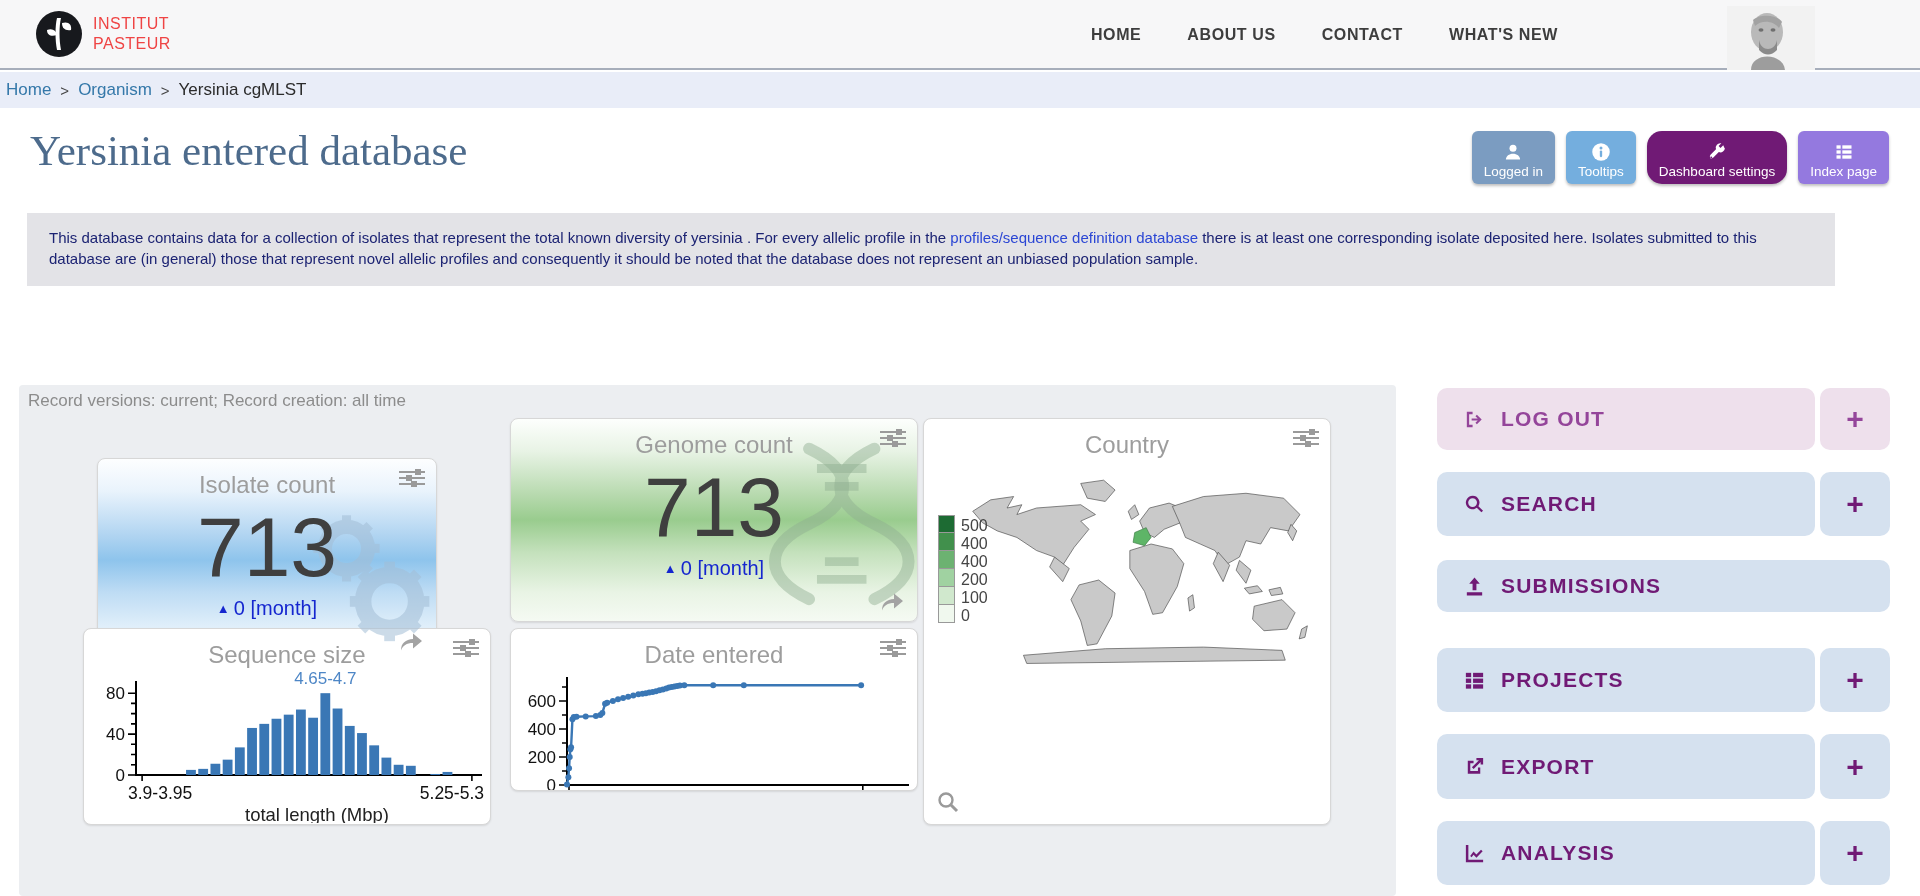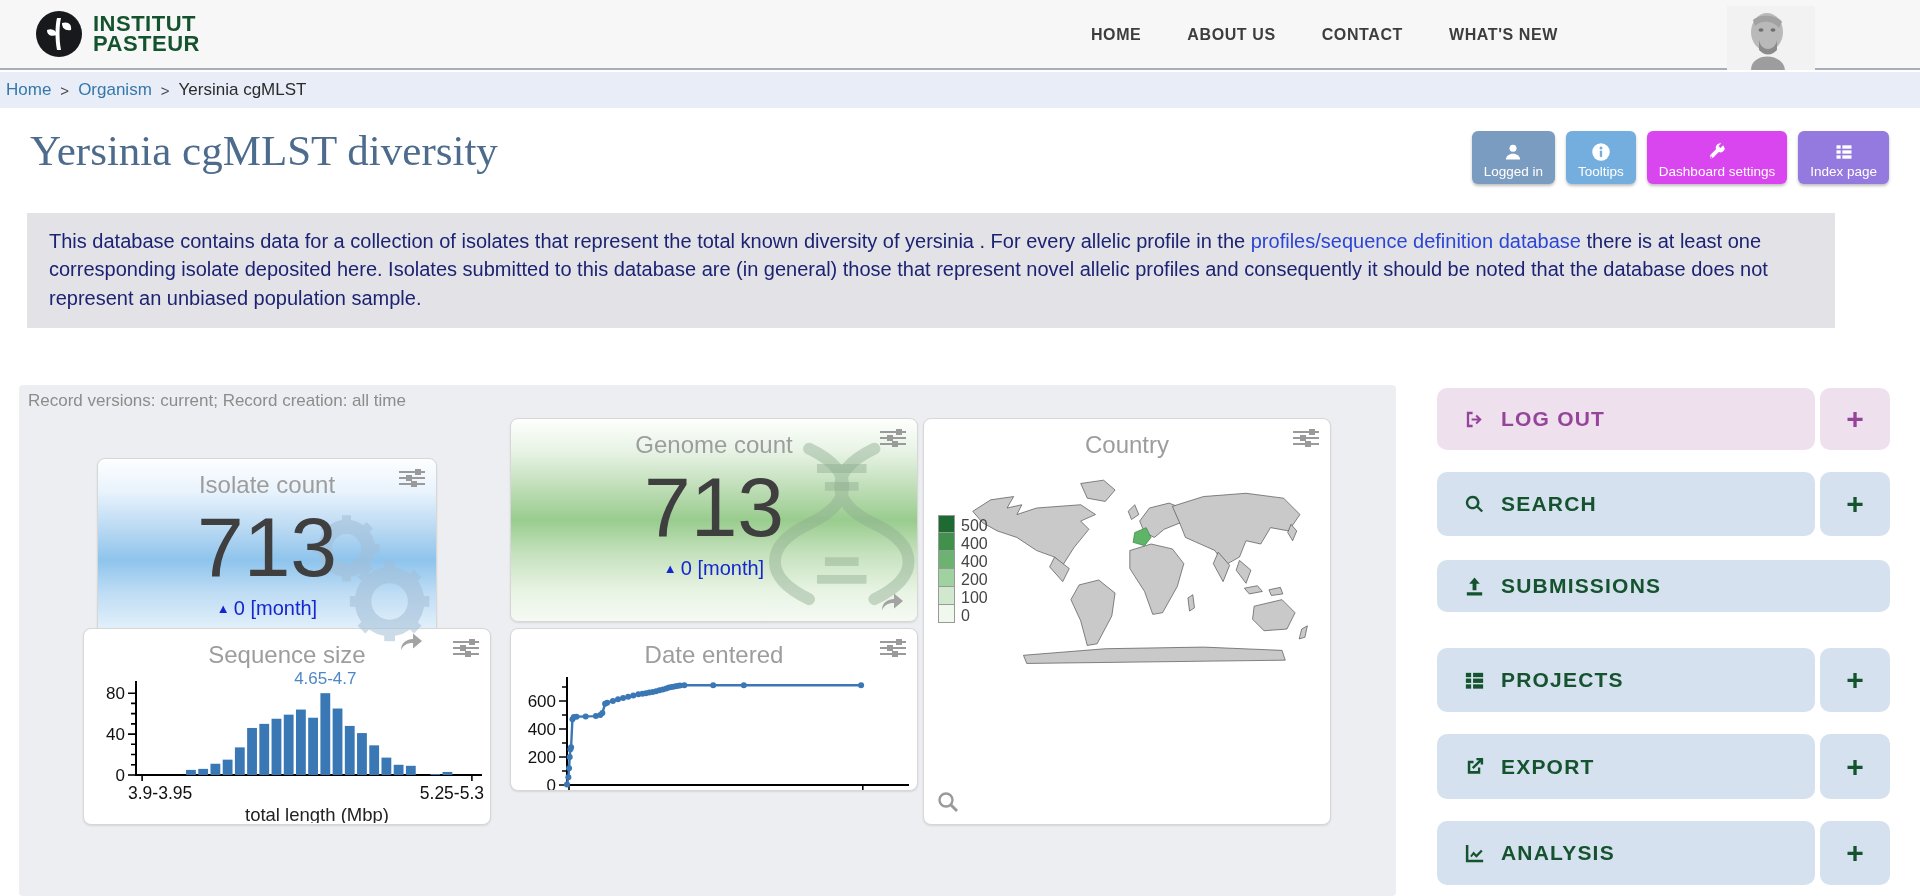--- a/index.html
+++ b/index.html
@@ -4,21 +4,21 @@
 <style>
   * { margin:0; padding:0; box-sizing:border-box; }
   body { font-family:"Liberation Sans", sans-serif; background:#fff; }
   .page { position:relative; width:1920px; height:896px; background:#ffffff; overflow:hidden; }
 
   
   .site-header { position:absolute; top:0; left:0; width:1920px; height:70px;
     background:#f7f7f8; border-bottom:2px solid #a7aebb; }
   .logo { position:absolute; left:35px; top:10px; display:flex; align-items:center; gap:10px; }
   .logo-mark { width:48px; height:48px; }
-  .logo-word { font-weight:bold; font-size:22px; line-height:20px; letter-spacing:.5px; color:#14532d; }
+  .logo-word { font-weight:normal; font-size:16px; line-height:20px; letter-spacing:.5px; color:#ef4444; }
   .main-nav { position:absolute; right:362px; top:0; height:70px; display:flex; align-items:center; gap:46px; }
   .nav-item { font-size:16px; font-weight:600; letter-spacing:.6px; color:#3d3d3d; cursor:pointer; }
   .portrait { position:absolute; right:105px; top:6px; width:88px; height:64px; }
 
   
   .breadcrumb-bar { position:absolute; top:72px; left:0; width:1920px; height:36px;
     background:#e9edf8; display:flex; align-items:center; padding-left:6px; font-size:17px; gap:9px; }
   .crumb-link { color:#3478a9; cursor:pointer; }
   .crumb-sep { color:#444; font-size:15px; }
   .crumb-current { color:#2b2b2b; }
@@ -28,21 +28,21 @@
     font-weight:normal; font-size:43px; color:#4d6b8c; }
   .quick-buttons { position:absolute; top:131px; right:31px; display:flex; gap:11px; }
   .quick-btn { height:53px; border-radius:6px; color:#fff; display:flex; flex-direction:column;
     align-items:center; justify-content:flex-end; padding:5px 12px 5px; cursor:pointer;
     box-shadow:0 2px 3px rgba(0,0,0,.25); min-width:64px; }
   .quick-btn svg { width:20px; height:20px; margin-bottom:2px; }
   .quick-btn .qlabel { font-size:13.5px; line-height:15px; white-space:nowrap; }
 
   
   .intro-box { position:absolute; left:27px; top:213px; width:1808px; background:#e3e3e7;
-    padding:14px 22px 16px; font-size:20px; line-height:1.42; color:#1c2373; }
+    padding:14px 22px 16px; font-size:15px; line-height:1.42; color:#1c2373; }
   .intro-link { color:#2b46d4; cursor:pointer; }
 
   
   .dashboard-panel { position:absolute; left:19px; top:385px; width:1377px; height:511px;
     background:#eceef1; border-radius:4px; }
   .filter-status { position:absolute; left:9px; top:6px; font-size:17px; color:#8c8c8c; }
   .dash-card { position:absolute; background:#fff; border:1px solid #d7d7d7; border-radius:8px;
     box-shadow:0 1px 2px rgba(0,0,0,.10); overflow:hidden; }
   .card-title { text-align:center; font-size:24px; color:#9d9d9d; margin-top:12px; }
   .card-isolate { left:78px;  top:33px;  width:340px; height:204px;
@@ -73,21 +73,21 @@
   .chart-svg { position:absolute; left:6px; top:38px; }
 
   
   .sidebar { position:absolute; left:1417px; top:388px; width:473px; }
   .sidebar-row { position:absolute; left:0; width:473px; display:flex; gap:5px;padding-left:20px; }
   .sb-main { flex:1; border-radius:10px; display:flex; align-items:center; padding-left:26px;
     font-size:21px; font-weight:bold; letter-spacing:1.2px; cursor:pointer; }
   .sb-main svg { width:23px; height:23px; margin-right:15px; flex:none; }
   .sb-plus { width:70px; border-radius:10px; display:flex; align-items:center; justify-content:center;
     font-size:30px; font-weight:bold; cursor:pointer; }
-  .v-blue .sb-main, .v-blue .sb-plus { background:#d5e1ef; color:#14532d; }
+  .v-blue .sb-main, .v-blue .sb-plus { background:#d5e1ef; color:#701a75; }
   .v-logout .sb-main, .v-logout .sb-plus { background:#eee0ec; color:#94459a; }
 </style>
 </head>
 <body>
 
 <div class="page">
 
   <div class="site-header">
     <div class="logo">
       <svg class="logo-mark" viewBox="0 0 48 48">
@@ -119,39 +119,39 @@
   </div>
 
   <div class="breadcrumb-bar">
     <span class="crumb-link">Home</span>
     <span class="crumb-sep">&gt;</span>
     <span class="crumb-link">Organism</span>
     <span class="crumb-sep">&gt;</span>
     <span class="crumb-current">Yersinia cgMLST</span>
   </div>
 
-  <h1 class="page-title">Yersinia cgMLST diversity</h1>
+  <h1 class="page-title">Yersinia entered database</h1>
 
   <div class="quick-buttons">
     <div class="quick-btn" style="background: rgb(123, 156, 193);">
       <svg viewBox="0 0 24 24" fill="#fff">
         <circle cx="12" cy="7.5" r="4.2"></circle>
           <path d="M3.5 21c0-4.4 3.9-7 8.5-7s8.5 2.6 8.5 7z"></path>
       </svg>
       <span class="qlabel">Logged in</span>
     </div>
     <div class="quick-btn" style="background: rgb(116, 174, 222);">
       <svg viewBox="0 0 24 24">
         <circle cx="12" cy="12" r="10.5" fill="#fff"></circle>
         <circle class="info-inner" cx="12" cy="7.2" r="1.8" fill="#74aede"></circle>
         <rect class="info-inner" x="10.6" y="10.2" width="2.8" height="8" rx="1.3" fill="#74aede"></rect>
       </svg>
       <span class="qlabel">Tooltips</span>
     </div>
-    <div class="quick-btn" style="background: #d946ef;">
+    <div class="quick-btn" style="background: #701a75; border-radius: 15px;">
       <svg viewBox="0 0 24 24" fill="#fff">
         <path d="M21.5 7a5.4 5.4 0 0 1-7.3 5.1l-6.6 6.6a2.4 2.4 0 1 1-3.4-3.4l6.6-6.6A5.4 5.4 0 0 1 17.2 1.6l-3.3 3.3 2.3 2.3 3.3-3.3c.6.9 1 2 1 3.1zM5.9 19.5a1.2 1.2 0 1 0-1.7-1.7 1.2 1.2 0 0 0 1.7 1.7z"></path>
       </svg>
       <span class="qlabel">Dashboard settings</span>
     </div>
     <div class="quick-btn" style="background: rgb(148, 121, 223);">
       <svg viewBox="0 0 24 24" fill="#fff">
         <rect x="3" y="4" width="5" height="4"></rect>
           <rect x="10" y="4" width="11" height="4"></rect>
         <rect x="3" y="10" width="5" height="4"></rect>

